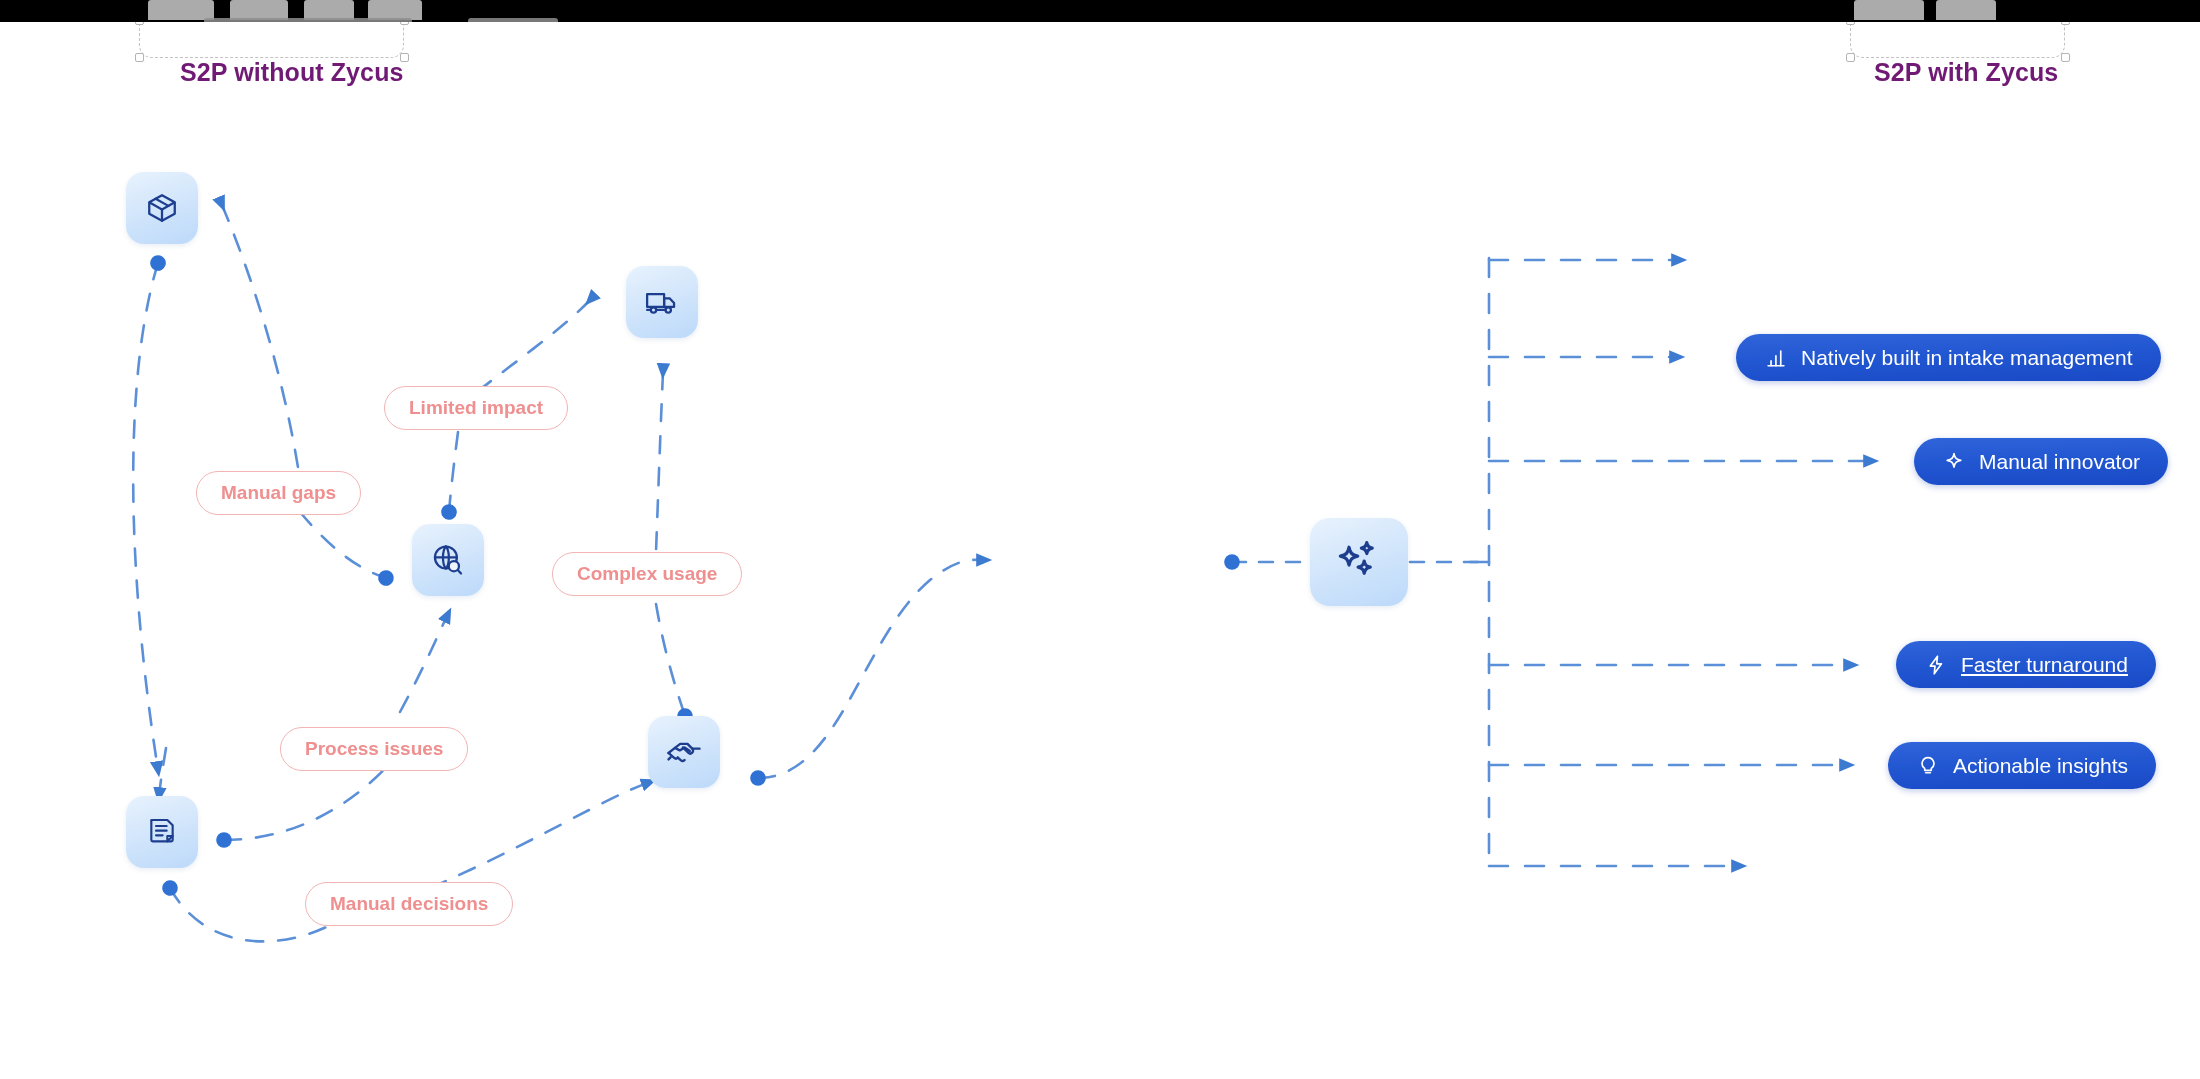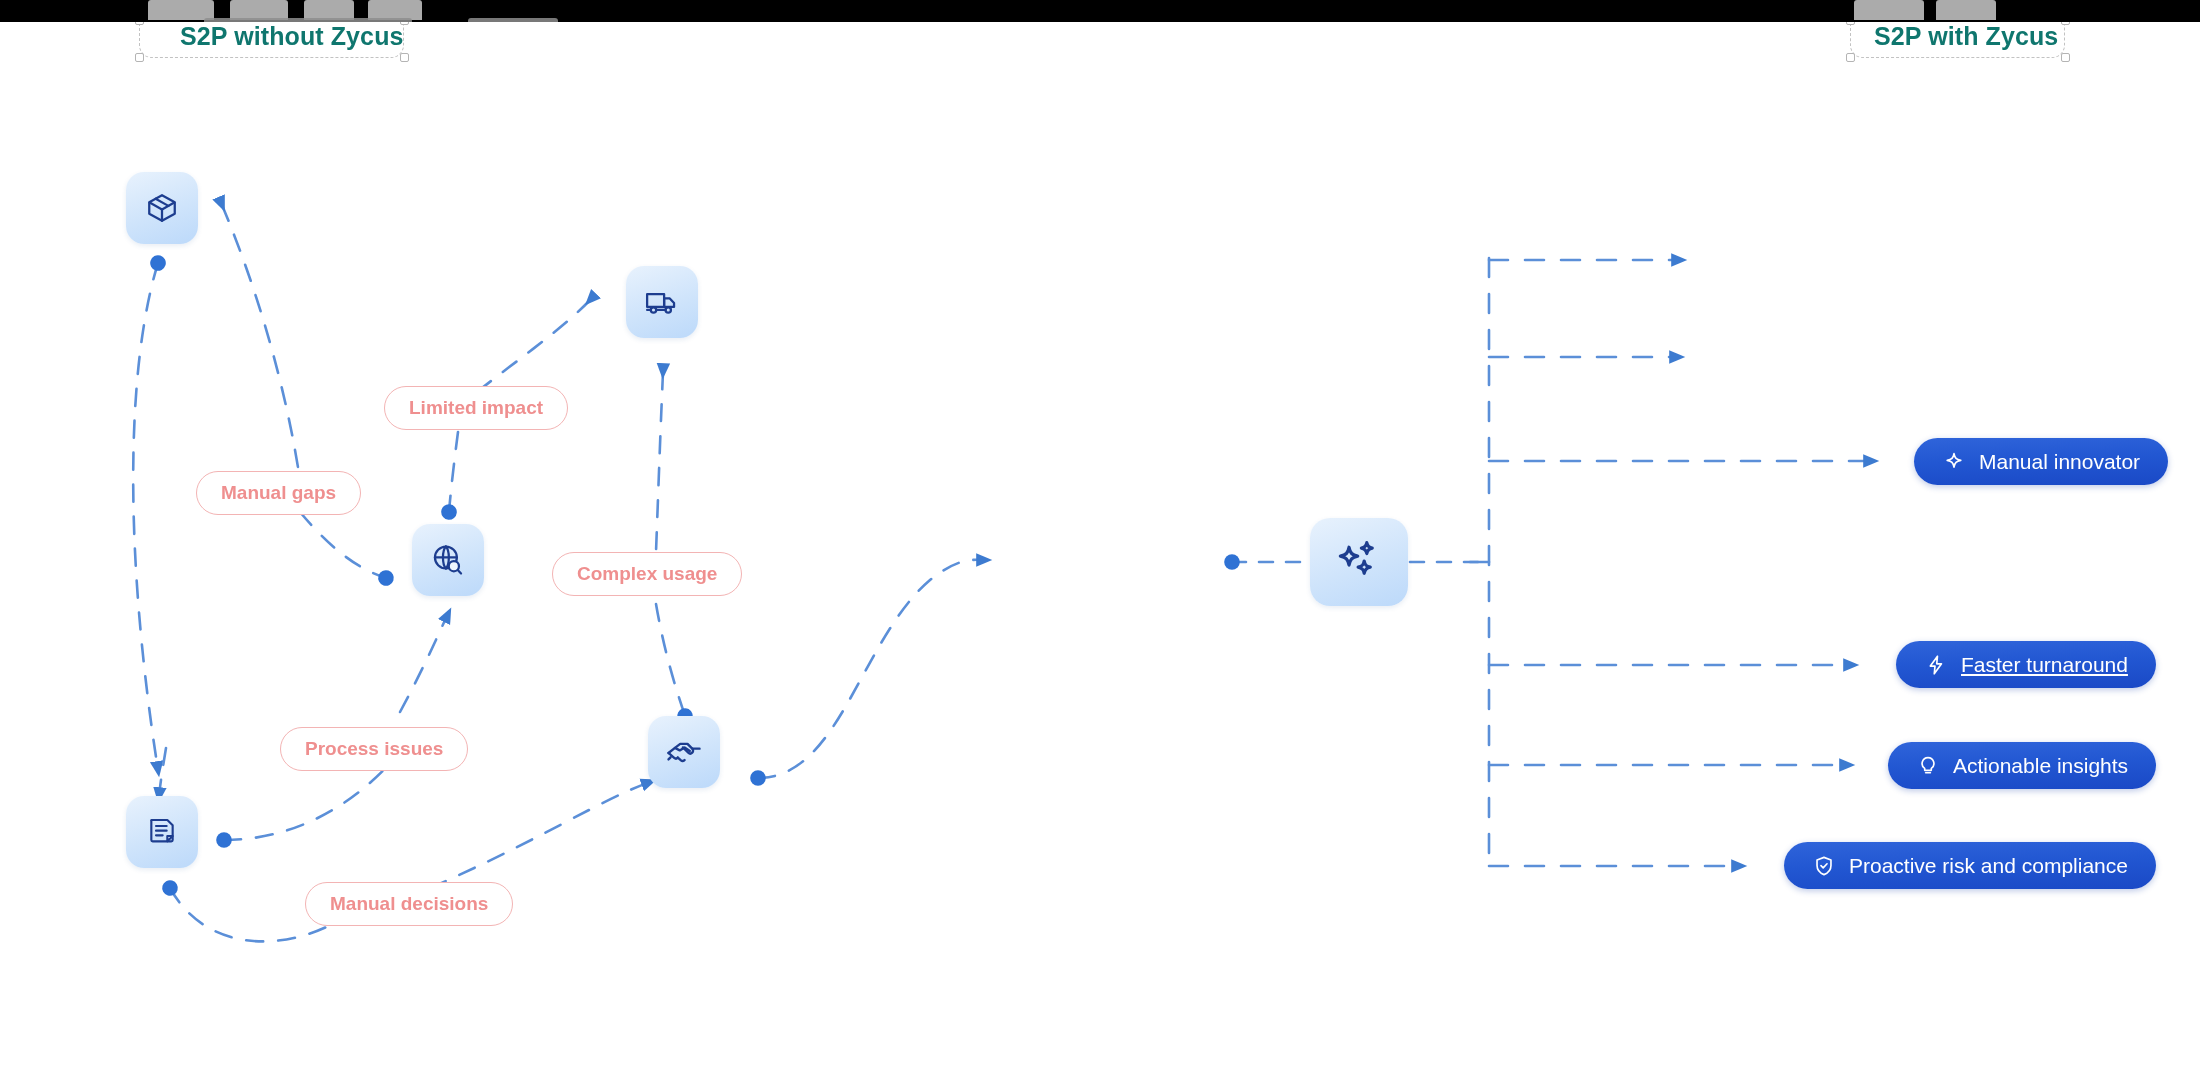--- a/index.html
+++ b/index.html
@@ -29,24 +29,25 @@
     border-radius: 3px 3px 0 0;
     opacity: .85;
   }
   .fauxtab.dim { background: #8d8d8d; }
 
   
   .title {
     position: absolute;
     font-size: 25px;
     font-weight: bold;
-    color: #0f766e;
+    color: #701a75;
     white-space: nowrap;
     letter-spacing: .1px;
     z-index: 26;
+    margin-top: 36px;
   }
   .selframe {
     position: absolute;
     border: 1.6px dashed #c2c2c2;
     border-radius: 13px;
     z-index: 24;
   }
   .handle {
     position: absolute;
     width: 9px; height: 9px;
@@ -255,20 +256,31 @@
     <span>
       <svg width="52" height="52" viewBox="0 0 24 24" fill="none" stroke="#1d3d8f" stroke-width="1.5" stroke-linecap="round" stroke-linejoin="round">
         <path d="M7.4 5.2c.5 2.7 1.4 3.6 4 4.1-2.6.5-3.5 1.4-4 4.1-.5-2.7-1.4-3.6-4-4.1 2.6-.5 3.5-1.4 4-4.1z"></path>
         <path d="M15.6 3.1c.3 1.6.9 2.2 2.5 2.5-1.6.3-2.2.9-2.5 2.5-.3-1.6-.9-2.2-2.5-2.5 1.6-.3 2.2-.9 2.5-2.5z"></path>
         <path d="M14.4 11.6c.3 1.8 1 2.4 2.8 2.8-1.8.3-2.5 1-2.8 2.8-.3-1.8-1-2.4-2.8-2.8 1.8-.4 2.5-1 2.8-2.8z"></path>
       </svg>
     </span>
   </div>
 
 
+  <div class="chip" style="left:1736px; top:334px;">
+    <span class="cicon">
+      <svg width="22" height="22" viewBox="0 0 24 24" fill="none" stroke="#ffffff" stroke-width="1.8" stroke-linecap="round" stroke-linejoin="round">
+        <path d="M3.4 20.4h17.2"></path>
+        <path d="M6.6 20.4v-5.2"></path>
+          <path d="M11.9 20.4V9.5"></path>
+          <path d="M17.2 20.4V4.4"></path>
+      </svg>
+    </span>
+    <span>Natively built in intake management</span>
+  </div>
 
   <div class="chip" style="left:1914px; top:438px;">
     <span class="cicon">
       <svg width="22" height="22" viewBox="0 0 24 24" fill="none" stroke="#ffffff" stroke-width="1.8" stroke-linecap="round" stroke-linejoin="round">
         <path d="M12 2.8c.9 4.9 2.5 6.5 7.4 7.4-4.9.9-6.5 2.5-7.4 7.4-.9-4.9-2.5-6.5-7.4-7.4 4.9-.9 6.5-2.5 7.4-7.4z"></path>
       </svg>
     </span>
     <span>Manual innovator</span>
   </div>
 
@@ -284,29 +296,20 @@
   <div class="chip" style="left:1888px; top:742px;">
     <span class="cicon">
       <svg width="22" height="22" viewBox="0 0 24 24" fill="none" stroke="#ffffff" stroke-width="1.8" stroke-linecap="round" stroke-linejoin="round">
         <path d="M12 2.9a6.4 6.4 0 0 0-3.6 11.7v2.1h7.2v-2.1A6.4 6.4 0 0 0 12 2.9z"></path>
         <path d="M9.4 19.4h5.2"></path>
       </svg>
     </span>
     <span>Actionable insights</span>
   </div>
 
-  <div class="chip" style="left:1784px; top:842px;">
-    <span class="cicon">
-      <svg width="22" height="22" viewBox="0 0 24 24" fill="none" stroke="#ffffff" stroke-width="1.8" stroke-linecap="round" stroke-linejoin="round">
-        <path d="M12 2.6l7.6 2.8v6c0 4.6-3.2 8.2-7.6 10-4.4-1.8-7.6-5.4-7.6-10v-6z"></path>
-        <path d="M8.7 11.6l2.4 2.4 4.2-4.4"></path>
-      </svg>
-    </span>
-    <span>Proactive risk and compliance</span>
-  </div>
 
   <div class="selframe" style="left:139px; top:-32px; width:265px; height:90px;"></div>
   <div class="handle" style="left:135px; top:16px;"></div>
   <div class="handle" style="left:400px; top:16px;"></div>
   <div class="handle" style="left:135px; top:53px;"></div>
   <div class="handle" style="left:400px; top:53px;"></div>
   <div class="title" style="left:180px; top:22px;">S2P without Zycus</div>
 
   <div class="selframe" style="left:1850px; top:-32px; width:215px; height:90px;"></div>
   <div class="handle" style="left:1846px; top:16px;"></div>

